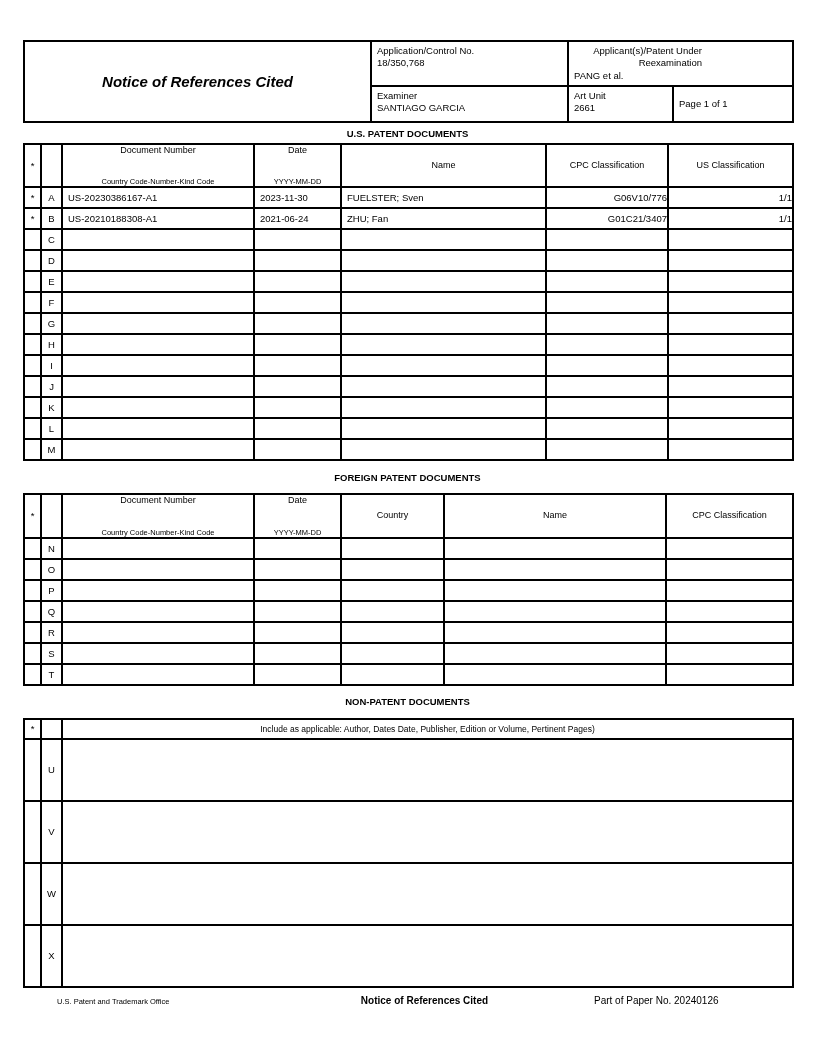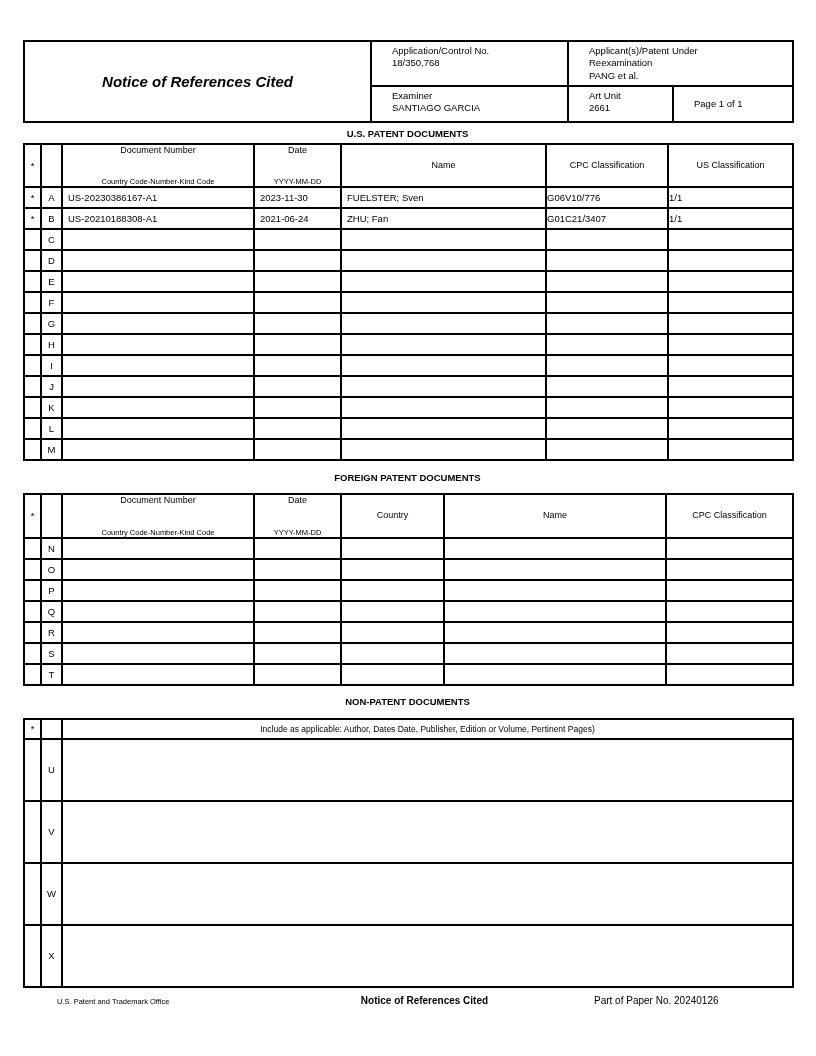--- a/index.html
+++ b/index.html
@@ -5,44 +5,44 @@
   * { margin:0; padding:0; box-sizing:border-box; }
   html,body { background:#ffffff; }
   body {
     width:816px; height:1056px; position:relative;
     font-family:"Liberation Sans", sans-serif; color:#000;
   }
   .page { position:absolute; left:23px; top:40px; width:769px; }
 
   
   .header-table { width:100%; border-collapse:collapse; table-layout:fixed; }
-  .header-table td { border:2px solid #000; vertical-align:top; padding:3px 20px; font-size:9.5px; line-height:1.3; }
+  .header-table td { border:2px solid #000; vertical-align:top; padding:3px 5px; font-size:9.5px; line-height:1.3; }
   .title-cell { text-align:center; vertical-align:middle !important; }
   .form-title { font-size:15px; font-weight:bold; font-style:italic; }
   .hl { max-width:150px; }
-  .applicant-label { max-width:128px; }
+  .applicant-label { max-width:128px;text-align:right; }
   .page-cell { vertical-align:middle !important; }
 
   
   .banner { height:20px; display:flex; align-items:center; justify-content:center;
             font-size:9.5px; font-weight:bold; }
   .banner.tall { height:32px; }
 
   
   .ref-table { width:100%; border-collapse:collapse; table-layout:fixed; }
   .ref-table td, .ref-table th { border:2px solid #000; font-size:9.5px; overflow:hidden; white-space:nowrap; }
   .ref-table thead tr { height:26px; }
   .ref-table tbody tr { height:21px; }
   .th-main { font-size:9px; font-weight:normal; line-height:1.25; }
   .th-sub  { font-size:7.5px; font-weight:normal; line-height:1.2;margin-top:21px; }
   .ref-table th { text-align:center; vertical-align:middle; font-weight:normal; }
   .c-star   { text-align:center; font-size:11px; }
   .c-letter { text-align:center; font-size:9px; }
   .c-left   { text-align:left; padding-left:5px; }
-  .c-center { text-align:left; }
+  .c-center { text-align:right; }
 
   
   .npd-table thead tr { height:20px; }
   .npd-table tbody tr { height:62px; }
   .npd-header-text { font-size:8.5px; }
   .npd-table tbody td { vertical-align:middle; }
 
   
   .footnotes { margin-top:5px; font-size:8px; line-height:1.35; }
   .footer { position:relative; margin-top:9px;margin-left:34px; }

